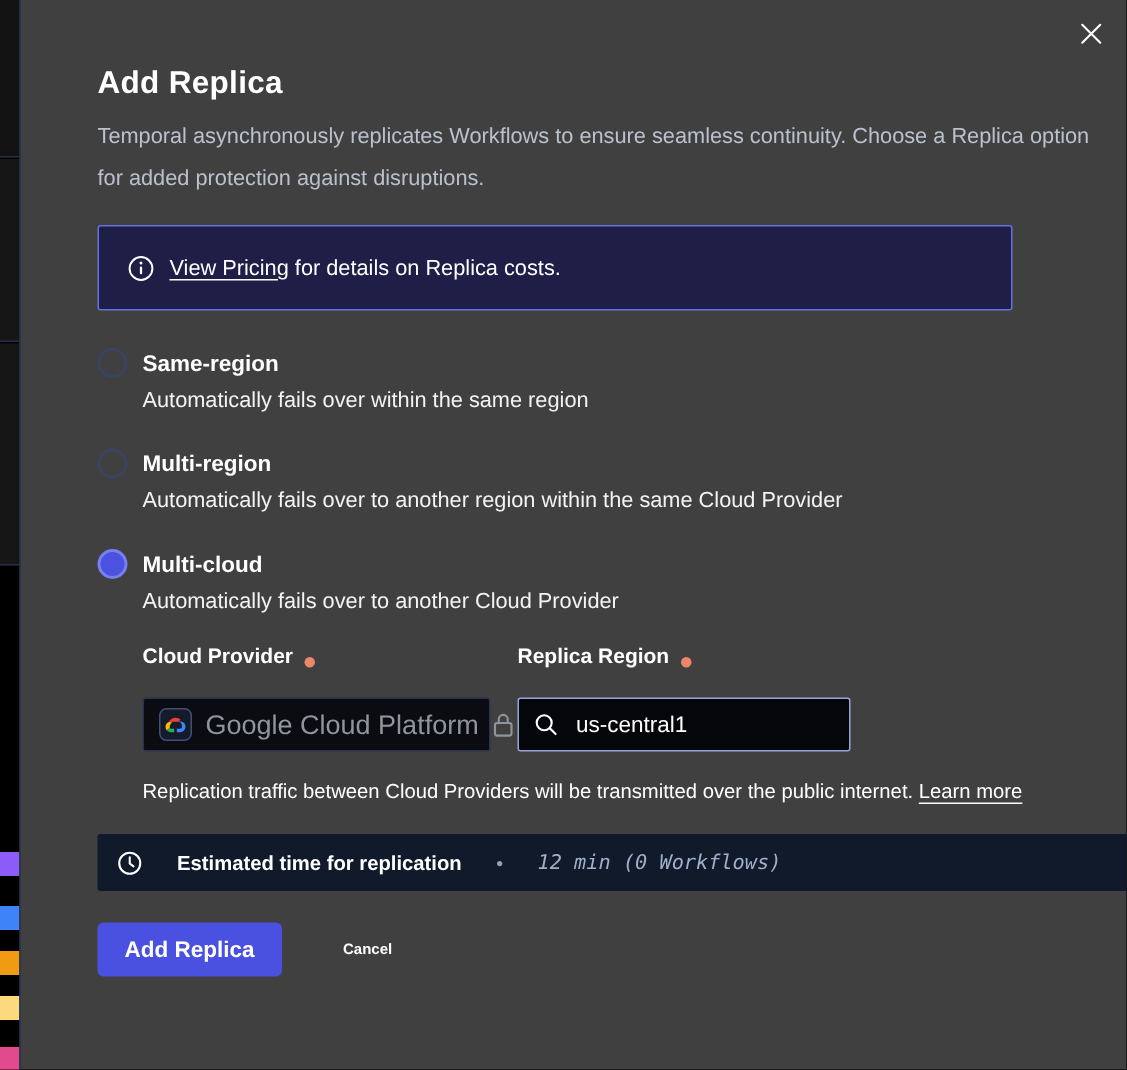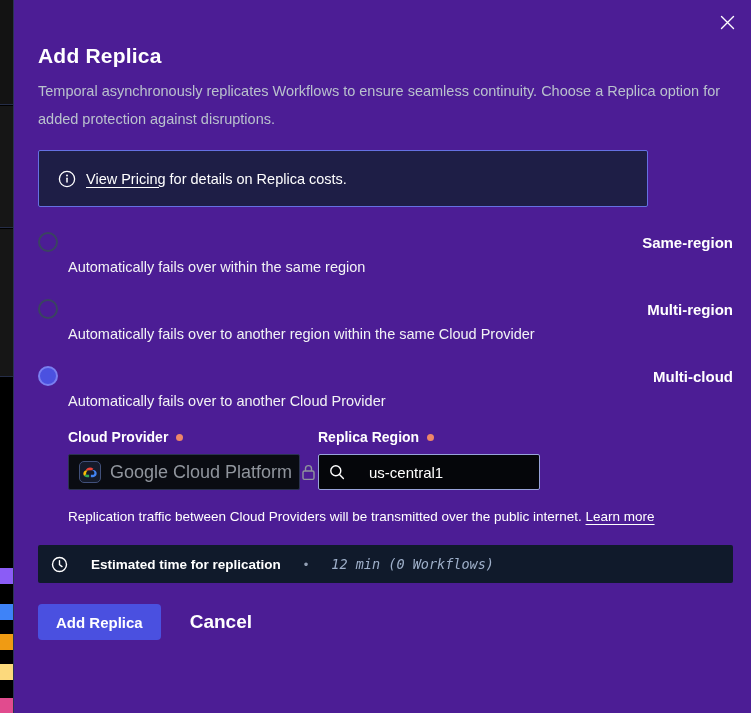--- a/index.html
+++ b/index.html
@@ -10,74 +10,74 @@
   
   .page-strip { position:absolute; left:0; top:0; width:13px; height:713px; background:#000; }
   .strip-panel { position:absolute; left:0; width:13px; background:#161616; border-bottom:1px solid #252d47; }
   .strip-row1 { top:0; height:105px; background:#131313; }
   .strip-row2 { top:106px; height:122px; }
   .strip-row3 { top:229px; height:148px; }
   .stripe { position:absolute; left:0; width:13px; height:16px; }
 
   
   .modal { position:absolute; left:13px; top:0; width:738px; height:713px;
-           background:#4c1d95; border-left:1px solid #2b3452; color:#fff; }
+           background:#404040; border-left:1px solid #2b3452; color:#fff;padding-left:27px; }
   .close-btn { position:absolute; top:8px; right:10px; width:28px; height:28px;
                display:flex; align-items:center; justify-content:center; cursor:pointer;
                background:transparent; border:none; }
   .content { padding:44px 18px 0 24px; }
 
   .title { font-size:21px; font-weight:bold; letter-spacing:.2px; }
   .subtitle { margin-top:9px; font-size:14.5px; line-height:28px; color:#b9c1cd; max-width:692px; }
 
   .pricing-banner { margin-top:17px; height:57px; width:610px;
                     background:#1e1e46; border:1px solid #6570e2; border-radius:2px;
                     display:flex; align-items:center; padding:0 19px; gap:10px; }
   .pricing-text { font-size:14.5px; color:#fff; }
   .link { color:#fff; text-decoration:underline; text-underline-offset:3px; cursor:pointer; }
 
   .options { margin-top:25px; display:flex; flex-direction:column; gap:24px; }
-  .option-head { display:flex; align-items:center; cursor:pointer;justify-content:space-between; }
+  .option-head { display:flex; align-items:center; gap:10px; cursor:pointer; }
   .radio { width:20px; height:20px; border-radius:50%; border:2px solid #3a4461; background:transparent; flex:0 0 auto; }
   .radio.selected { background:#4b51e0; border:2px solid #7a7ff0; }
   .option-label { font-size:15px; font-weight:bold; }
   .option-desc { margin:7px 0 0 30px; font-size:14.5px; color:#f2f3f5; }
 
   .form-area { margin:20px 0 0 30px; display:flex; gap:18px; }
   .field { display:flex; flex-direction:column; }
-  .field-label-row { display:flex; align-items:center; gap:8px; margin-bottom:9px; }
+  .field-label-row { display:flex; align-items:flex-end; gap:8px; margin-bottom:20px; }
   .field-label { font-size:14px; font-weight:bold; }
   .required-dot { width:7px; height:7px; border-radius:50%; background:#ee8668; display:inline-block; }
 
   .provider-box { width:232px; height:36px; border:1px solid #2b3350; background:#0a0c12; border-radius:2px;
                   display:flex; align-items:center; gap:9px; padding:0 10px; }
   .gcp-badge { width:22px; height:22px; border:1px solid #41507a; border-radius:5px; background:#151b2b;
                display:flex; align-items:center; justify-content:center; flex:0 0 auto; }
   .provider-text { font-size:18px; color:#90959d; flex:1 1 auto; white-space:nowrap; }
   .lock { flex:0 0 auto; display:flex; }
 
   .region-box { width:222px; height:36px; border:1px solid #98a3da; background:#05060a; border-radius:2px;
-                display:flex; align-items:center; gap:24px; padding:0 10px; }
+                display:flex; align-items:center; gap:12px; padding:0 10px; }
   .region-input { border:none; outline:none; background:transparent; color:#fff;
                   font-size:15px; font-family:"Liberation Sans", sans-serif; width:160px; }
 
   .traffic-note { margin:19px 0 0 30px; font-size:13.5px; color:#fff; }
 
   .estimate-banner { margin-top:21px; width:695px; height:38px; background:#101a2b; border-radius:2px;
                      display:flex; align-items:center; gap:23px; padding:0 13px; }
   .estimate-label { font-size:13.5px; font-weight:bold; color:#fff; }
   .estimate-sep { color:#93a0b5; font-size:13px; }
   .estimate-value { font-family:"DejaVu Sans Mono", monospace; font-size:13.5px; color:#9fb0ca;font-style:italic; }
 
   .actions { margin-top:21px; display:flex; align-items:center; }
   .btn-primary { background:#4a50e0; color:#fff; border:none; border-radius:4px;
                  font-family:"Liberation Sans", sans-serif;
                  font-size:15px; font-weight:bold; padding:0 18px; height:36px; cursor:pointer; }
-  .btn-text { background:transparent; color:#fff; border:none; font-size:19px; font-weight:bold;
-              font-family:"Liberation Sans", sans-serif; margin-left:29px; cursor:pointer; }
+  .btn-text { background:transparent; color:#fff; border:none; font-size:10px; font-weight:bold;
+              font-family:"Liberation Sans", sans-serif; margin-left:41px; cursor:pointer; }
 
   svg { display:block; }
 </style>
 </head>
 <body>
 
 <div class="stage">
 
   <div class="page-strip">
     <div class="strip-panel strip-row1"></div>

